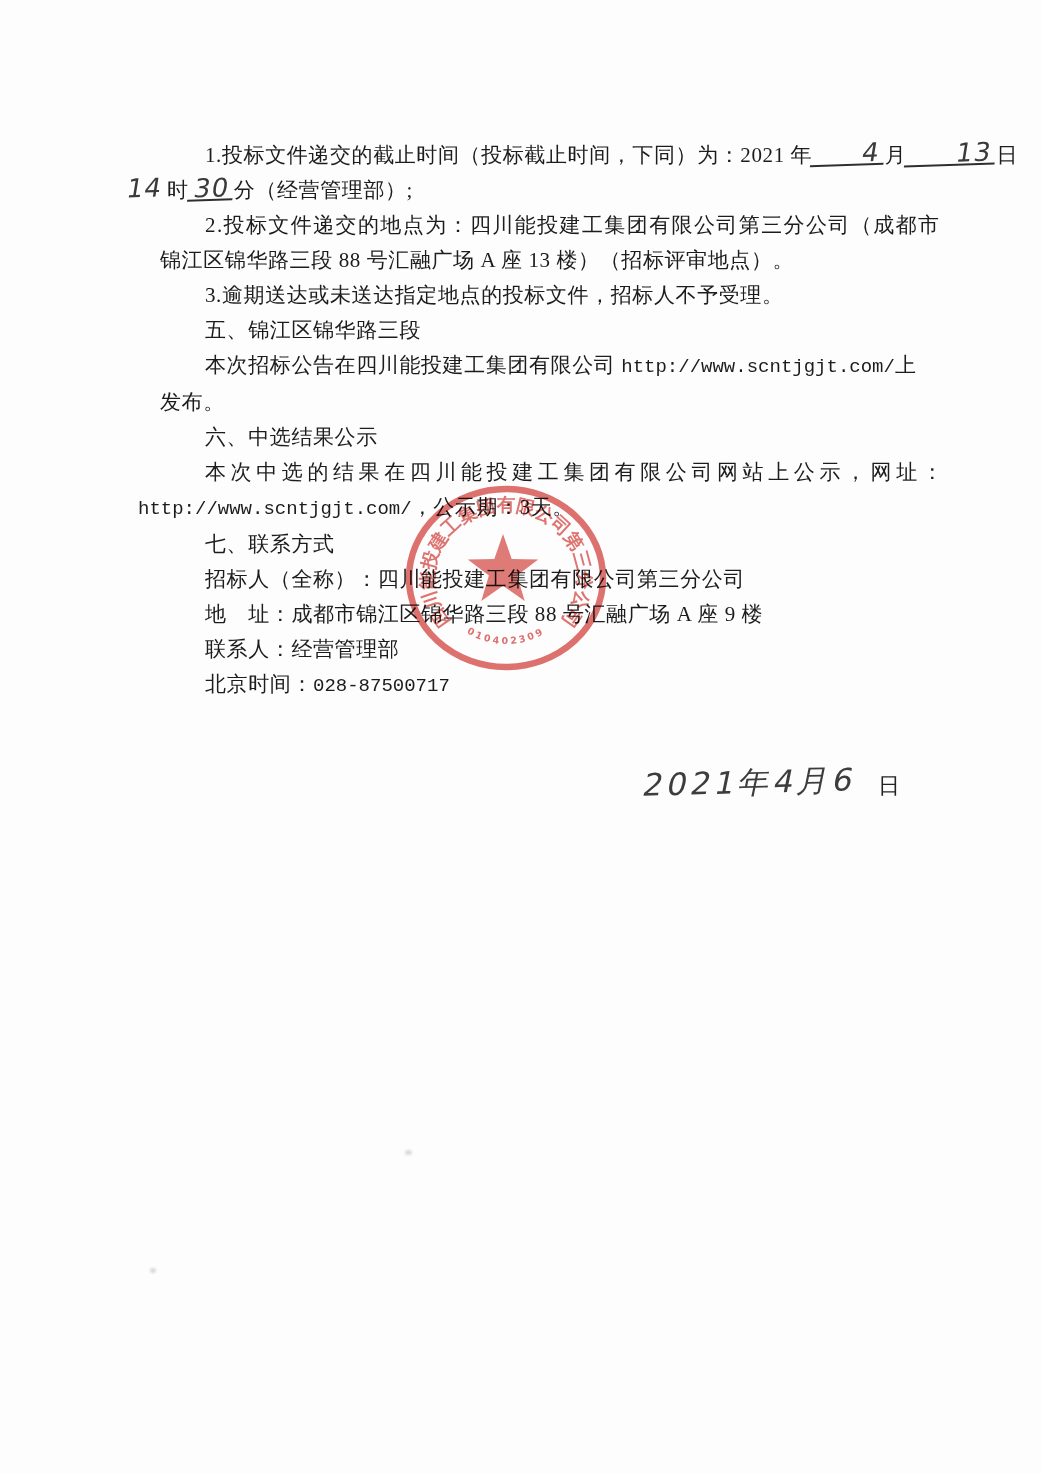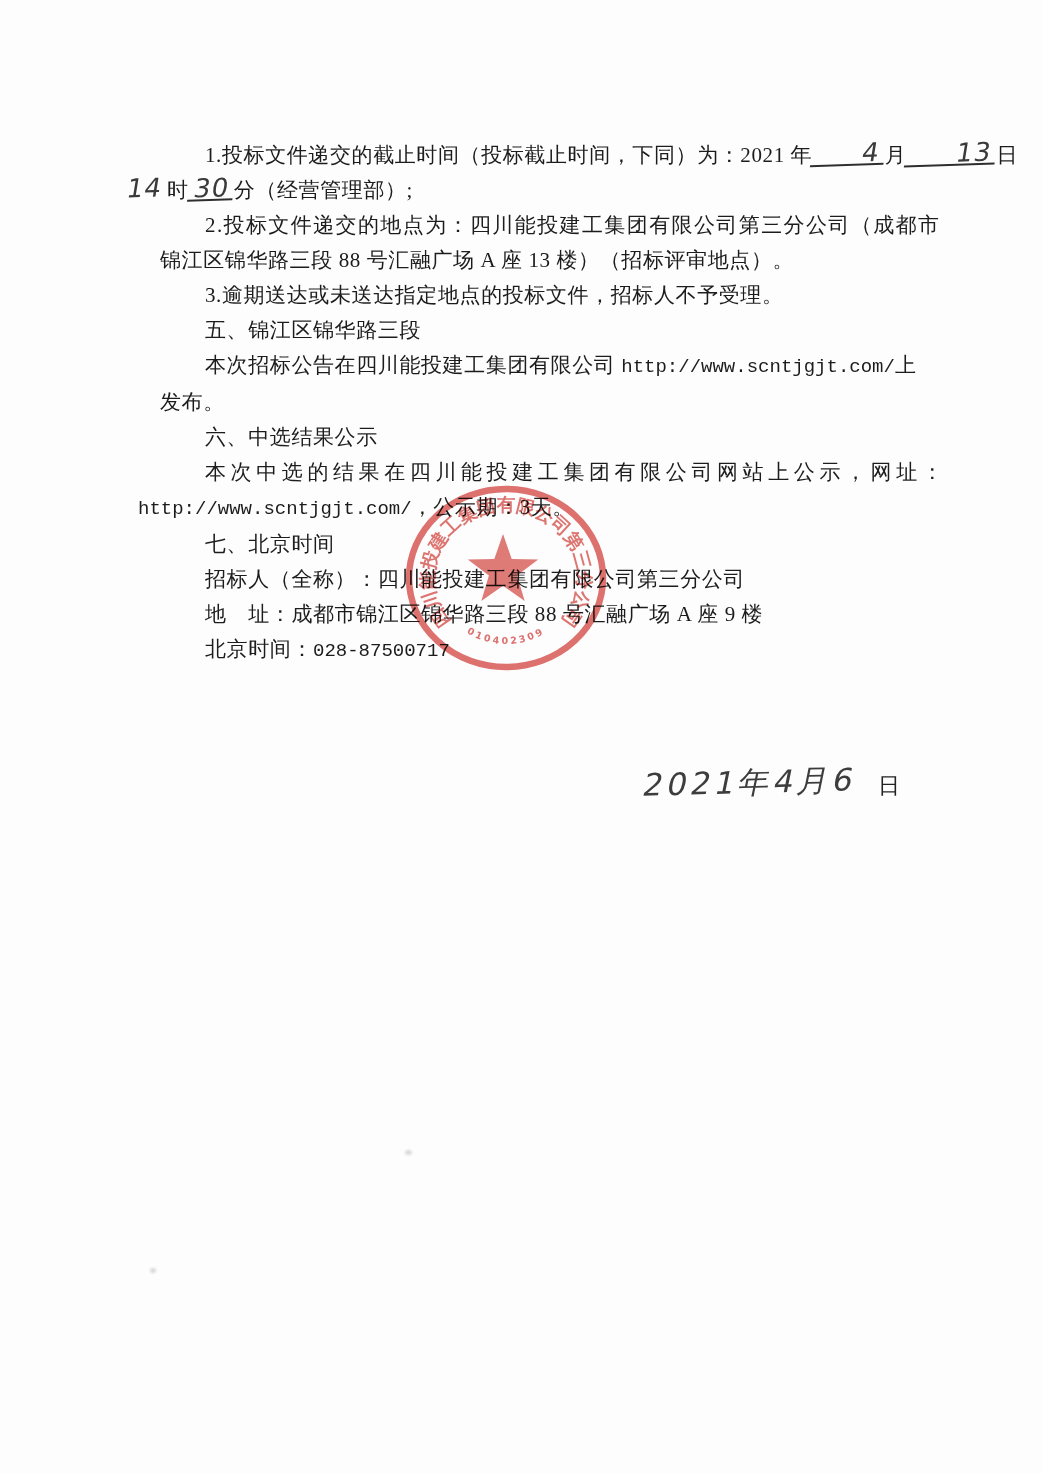--- a/index.html
+++ b/index.html
@@ -103,23 +103,24 @@
     <p class="line indent">3.逾期送达或未送达指定地点的投标文件，招标人不予受理。</p>
 
     <p class="line indent">五、锦江区锦华路三段</p>
     <p class="line indent"><span>本次招标公告在四川能投建工集团有限公司 </span><span class="mono">http://www.scntjgjt.com/</span><span>上</span></p>
     <p class="line">发布。</p>
 
     <p class="line indent">六、中选结果公示</p>
     <p class="line indent ls4">本次中选的结果在四川能投建工集团有限公司网站上公示，网址：</p>
     <p class="line outdent-sm"><span class="mono">http://www.scntjgjt.com/</span><span>，公示期：3天。</span></p>
 
-    <p class="line indent">七、北京时间</p>
+    <p class="line indent">七、联系方式</p>
     <p class="line indent">招标人（全称）：四川能投建工集团有限公司第三分公司</p>
     <p class="line indent">地　址：成都市锦江区锦华路三段 88 号汇融广场 A 座 9 楼</p>
+    <p class="line indent">联系人：经营管理部</p>
     <p class="line indent"><span>北京时间：</span><span class="mono">028-87500717</span></p>
   </div>
 
   <div class="stamp">
     <svg width="208" height="192" viewBox="0 0 208 192" xmlns="http://www.w3.org/2000/svg">
       <ellipse cx="104" cy="96" rx="97" ry="89" fill="none" stroke-width="6.5" stroke-opacity="0.88" stroke="#d6504c"></ellipse>
       <polygon points="101,52 109.7,77 136.2,77.6 115.1,93.6 122.7,118.9 101,103.8 79.3,118.9 86.9,93.6 65.8,77.6 92.3,77" fill-opacity="0.82" fill="#d6504c"></polygon>
       <path id="sealTopArc" d="M 45 134.4 A 72 67 0 1 1 163 134.4" fill="none"></path>
       <path id="sealBottomArc" d="M 63.8 150.1 A 70 66 0 0 0 144.2 150.1" fill="none"></path>
       <text class="seal-company" text-anchor="middle" fill-opacity="0.86" fill="#d6504c">

